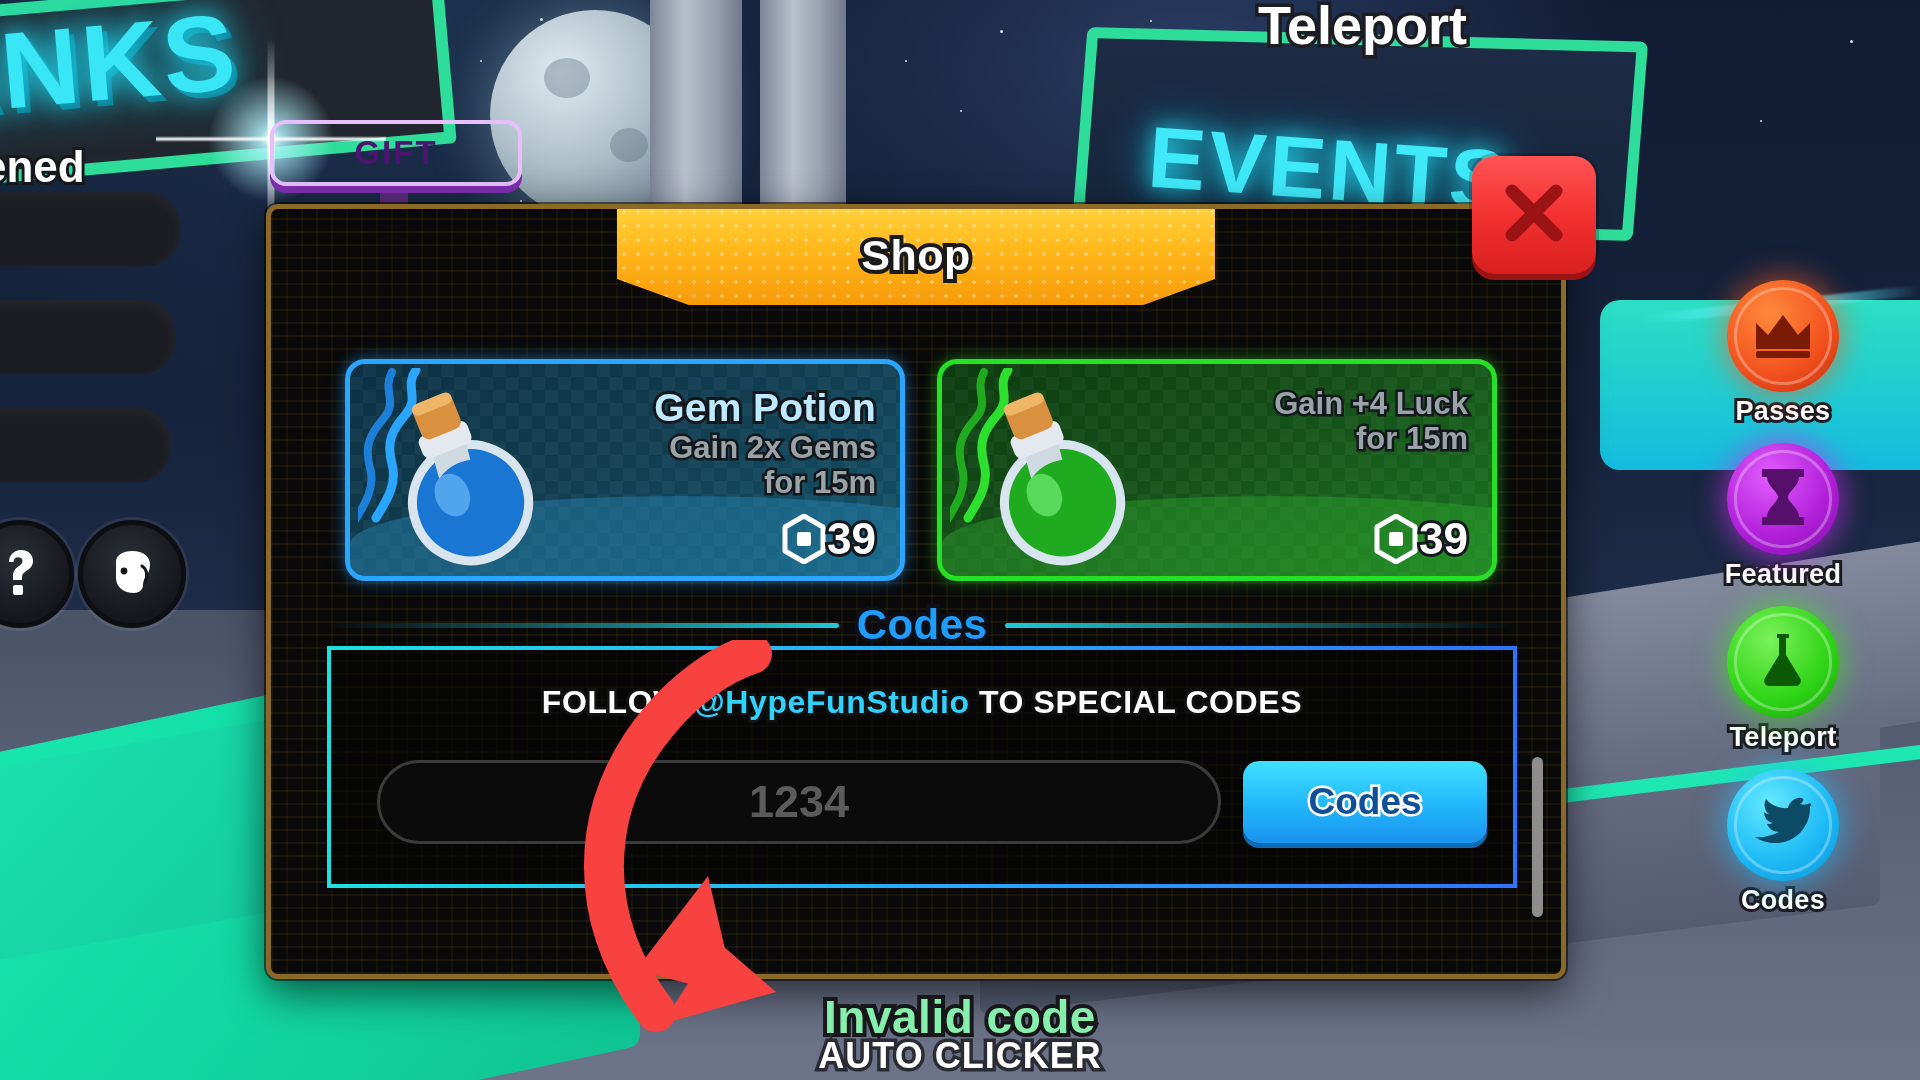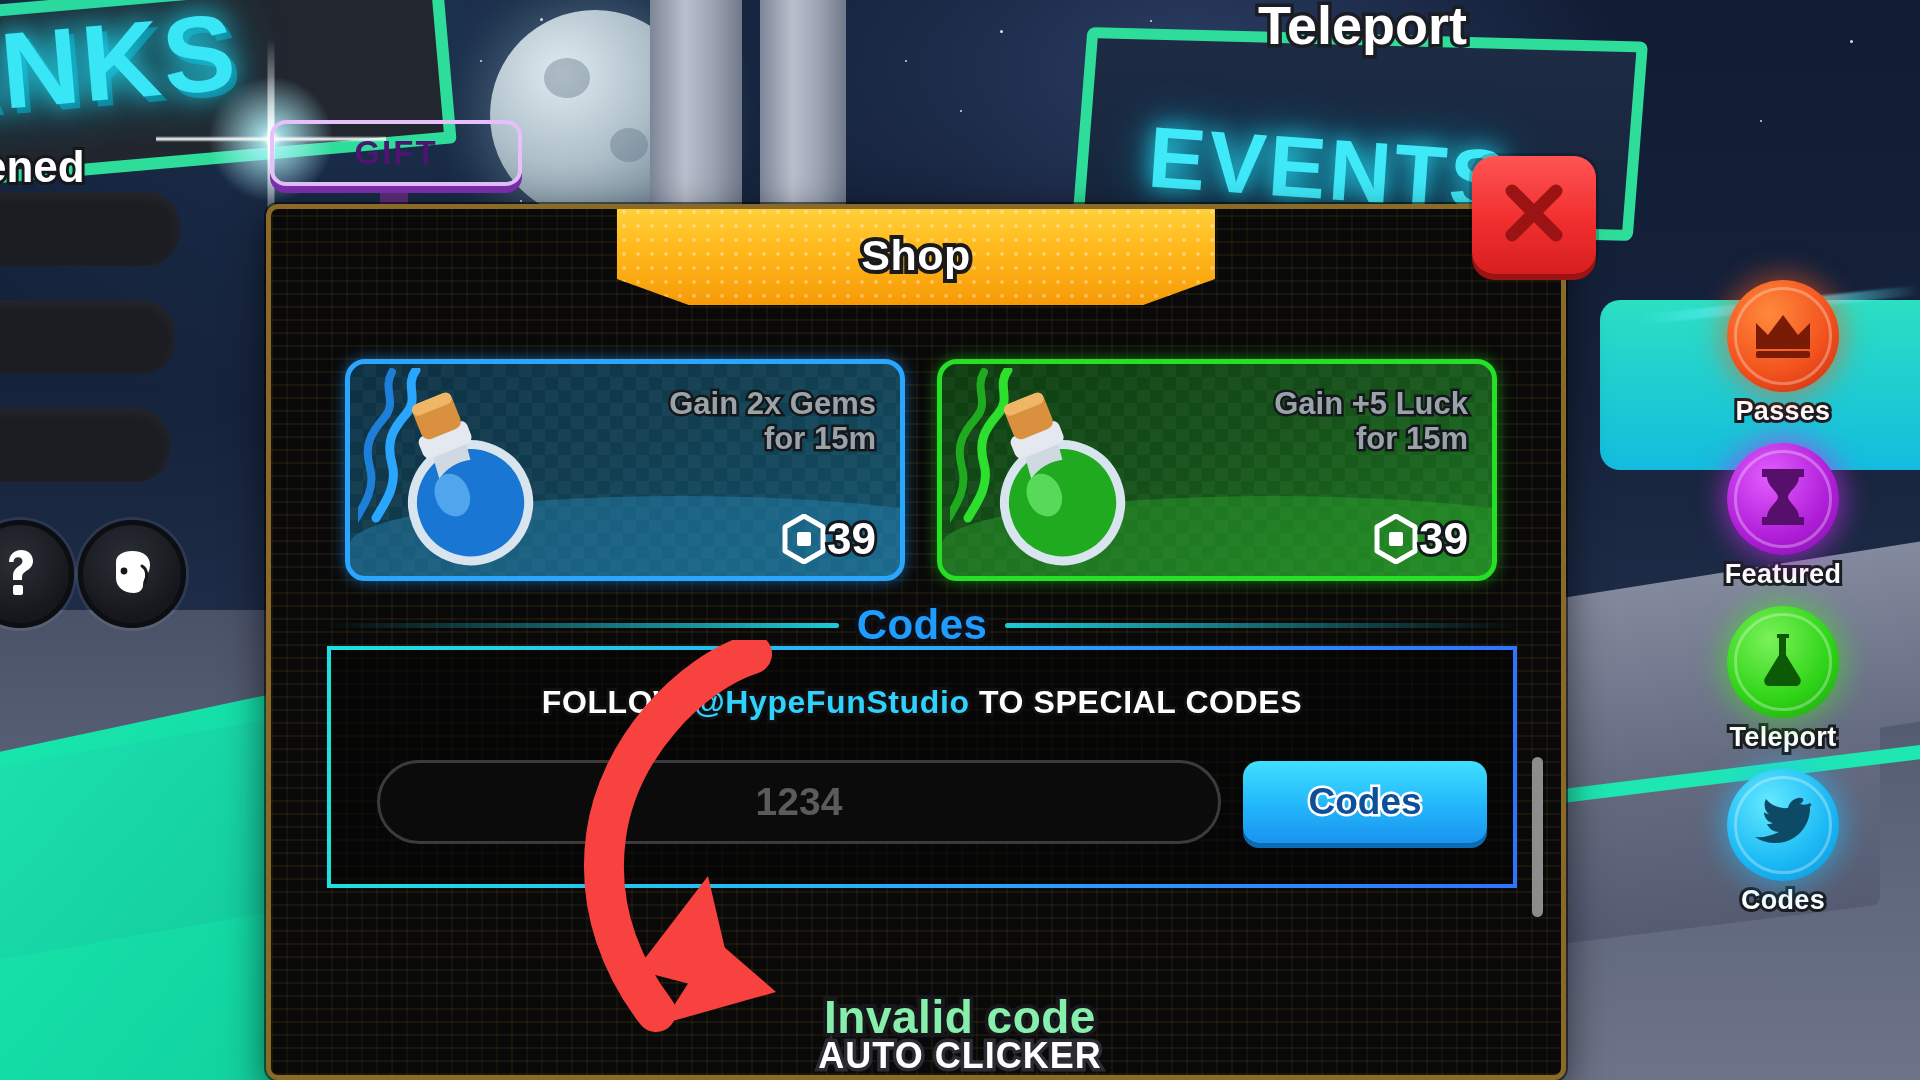--- a/index.html
+++ b/index.html
@@ -187,21 +187,21 @@
     -webkit-text-stroke:6px #1a1c21; paint-order:stroke fill;
     letter-spacing:.3px;
   }
   .orb-featured { background:radial-gradient(circle at 38% 30%, #e25dff 0%, #b01ed8 58%, #7d0fa6 100%); box-shadow:0 0 26px 6px rgba(200,50,240,.55); }
   .orb-passes   { background:radial-gradient(circle at 38% 30%, #ff8a3c 0%, #f2511d 58%, #c32b0c 100%); box-shadow:0 0 26px 6px rgba(255,90,30,.5); }
   .orb-potions  { background:radial-gradient(circle at 38% 30%, #7bf25a 0%, #2fd417 58%, #17a00a 100%); box-shadow:0 0 26px 6px rgba(70,230,40,.5); }
   .orb-codes    { background:radial-gradient(circle at 38% 30%, #64e9ff 0%, #1bb9f5 58%, #0b8fd4 100%); box-shadow:0 0 26px 6px rgba(40,190,255,.5); }
 
   
   #shop {
-    position:absolute; left:266px; top:204px; width:1300px; height:876px;
+    position:absolute; left:266px; top:204px; width:1300px; height:775px;
     background:#090909;
     border:5px solid #8a6a26;
     border-radius:12px;
     box-shadow:0 0 0 2px rgba(0,0,0,.5), 0 14px 40px rgba(0,0,0,.6);
     overflow:hidden;
   }
   
   #shop .matrix {
     position:absolute; inset:0;
     background-image:
@@ -319,21 +319,21 @@
   .code-row {
     position:absolute; left:46px; right:26px; top:110px;
     display:flex; align-items:center; gap:22px;
   }
   .code-input {
     flex:1; height:84px; border-radius:42px;
     background:#0b0b0b; border:3px solid #3b3b3b;
     display:flex; align-items:center; justify-content:center;
   }
   .code-input .ph {
-    font-size:39px; font-weight:900; color:#5b5b5b;
+    font-size:45px; font-weight:900; color:#5b5b5b;
   }
   .redeem-btn {
     width:244px; height:82px; border-radius:16px;
     background:linear-gradient(180deg,#3fe0ff 0%, #22b6fb 55%, #1a93ef 100%);
     box-shadow:0 5px 0 #0c6bb5;
     display:flex; align-items:center; justify-content:center;
     cursor:pointer;
   }
   .redeem-btn span {
     font-size:37px; font-weight:900; color:#0e4f9a;
@@ -507,20 +507,21 @@
           <circle cx="92" cy="130" r="58" fill="#1976d2"></circle>
           <circle cx="92" cy="130" r="58" fill="none" stroke="#d8e4ee" stroke-width="9"></circle>
           <path d="M72 96 a46 46 0 0 1 36 -6 l4 -32 h-36z" fill="#cfd9e2"></path>
           <rect x="66" y="50" width="52" height="24" rx="7" fill="#e3e9ef"></rect>
           <rect x="72" y="18" width="42" height="38" rx="8" fill="#d9913f"></rect>
           <rect x="72" y="18" width="42" height="12" rx="6" fill="#f0b667"></rect>
           <ellipse cx="78" cy="116" rx="17" ry="22" fill="#64b5f6" opacity=".75"></ellipse>
         </g>
       </svg>
       <div class="card-text">
+        <div class="card-name">Gem Potion</div>
         <div class="card-desc">Gain 2x Gems</div>
         <div class="card-desc">for 15m</div>
       </div>
       <div class="card-price">
         <svg width="46" height="50" viewBox="0 0 46 50">
           <path d="M23 2 42 13v24L23 48 4 37V13z" fill="none" stroke="#fff" stroke-width="5" stroke-linejoin="round"></path>
           <rect x="16" y="18" width="14" height="14" rx="2" fill="#fff"></rect>
         </svg>
         <div class="amt">39</div>
       </div>
@@ -538,21 +539,21 @@
           <circle cx="92" cy="130" r="58" fill="#1faa1f"></circle>
           <circle cx="92" cy="130" r="58" fill="none" stroke="#d8e4ee" stroke-width="9"></circle>
           <path d="M72 96 a46 46 0 0 1 36 -6 l4 -32 h-36z" fill="#cfd9e2"></path>
           <rect x="66" y="50" width="52" height="24" rx="7" fill="#e3e9ef"></rect>
           <rect x="72" y="18" width="42" height="38" rx="8" fill="#d9913f"></rect>
           <rect x="72" y="18" width="42" height="12" rx="6" fill="#f0b667"></rect>
           <ellipse cx="78" cy="116" rx="17" ry="22" fill="#6ee86e" opacity=".75"></ellipse>
         </g>
       </svg>
       <div class="card-text">
-        <div class="card-desc">Gain +5 Luck</div>
+        <div class="card-desc">Gain +4 Luck</div>
         <div class="card-desc">for 15m</div>
       </div>
       <div class="card-price">
         <svg width="46" height="50" viewBox="0 0 46 50">
           <path d="M23 2 42 13v24L23 48 4 37V13z" fill="none" stroke="#fff" stroke-width="5" stroke-linejoin="round"></path>
           <rect x="16" y="18" width="14" height="14" rx="2" fill="#fff"></rect>
         </svg>
         <div class="amt">39</div>
       </div>
     </div>

